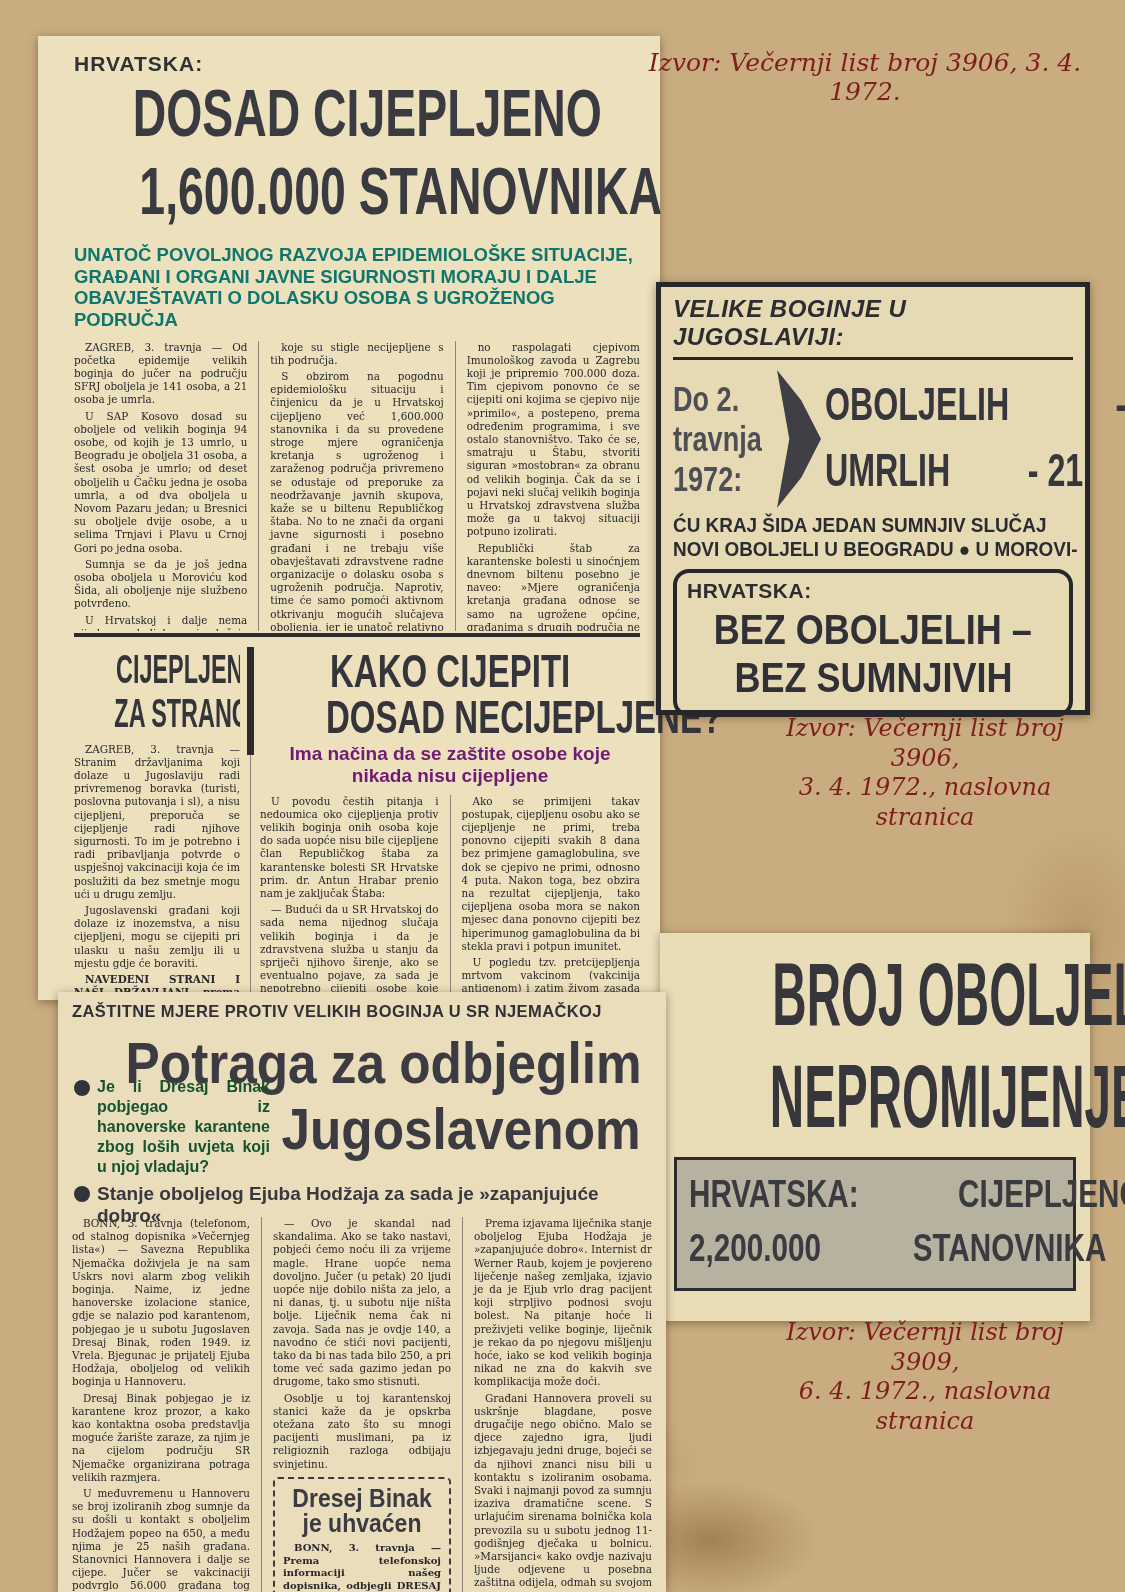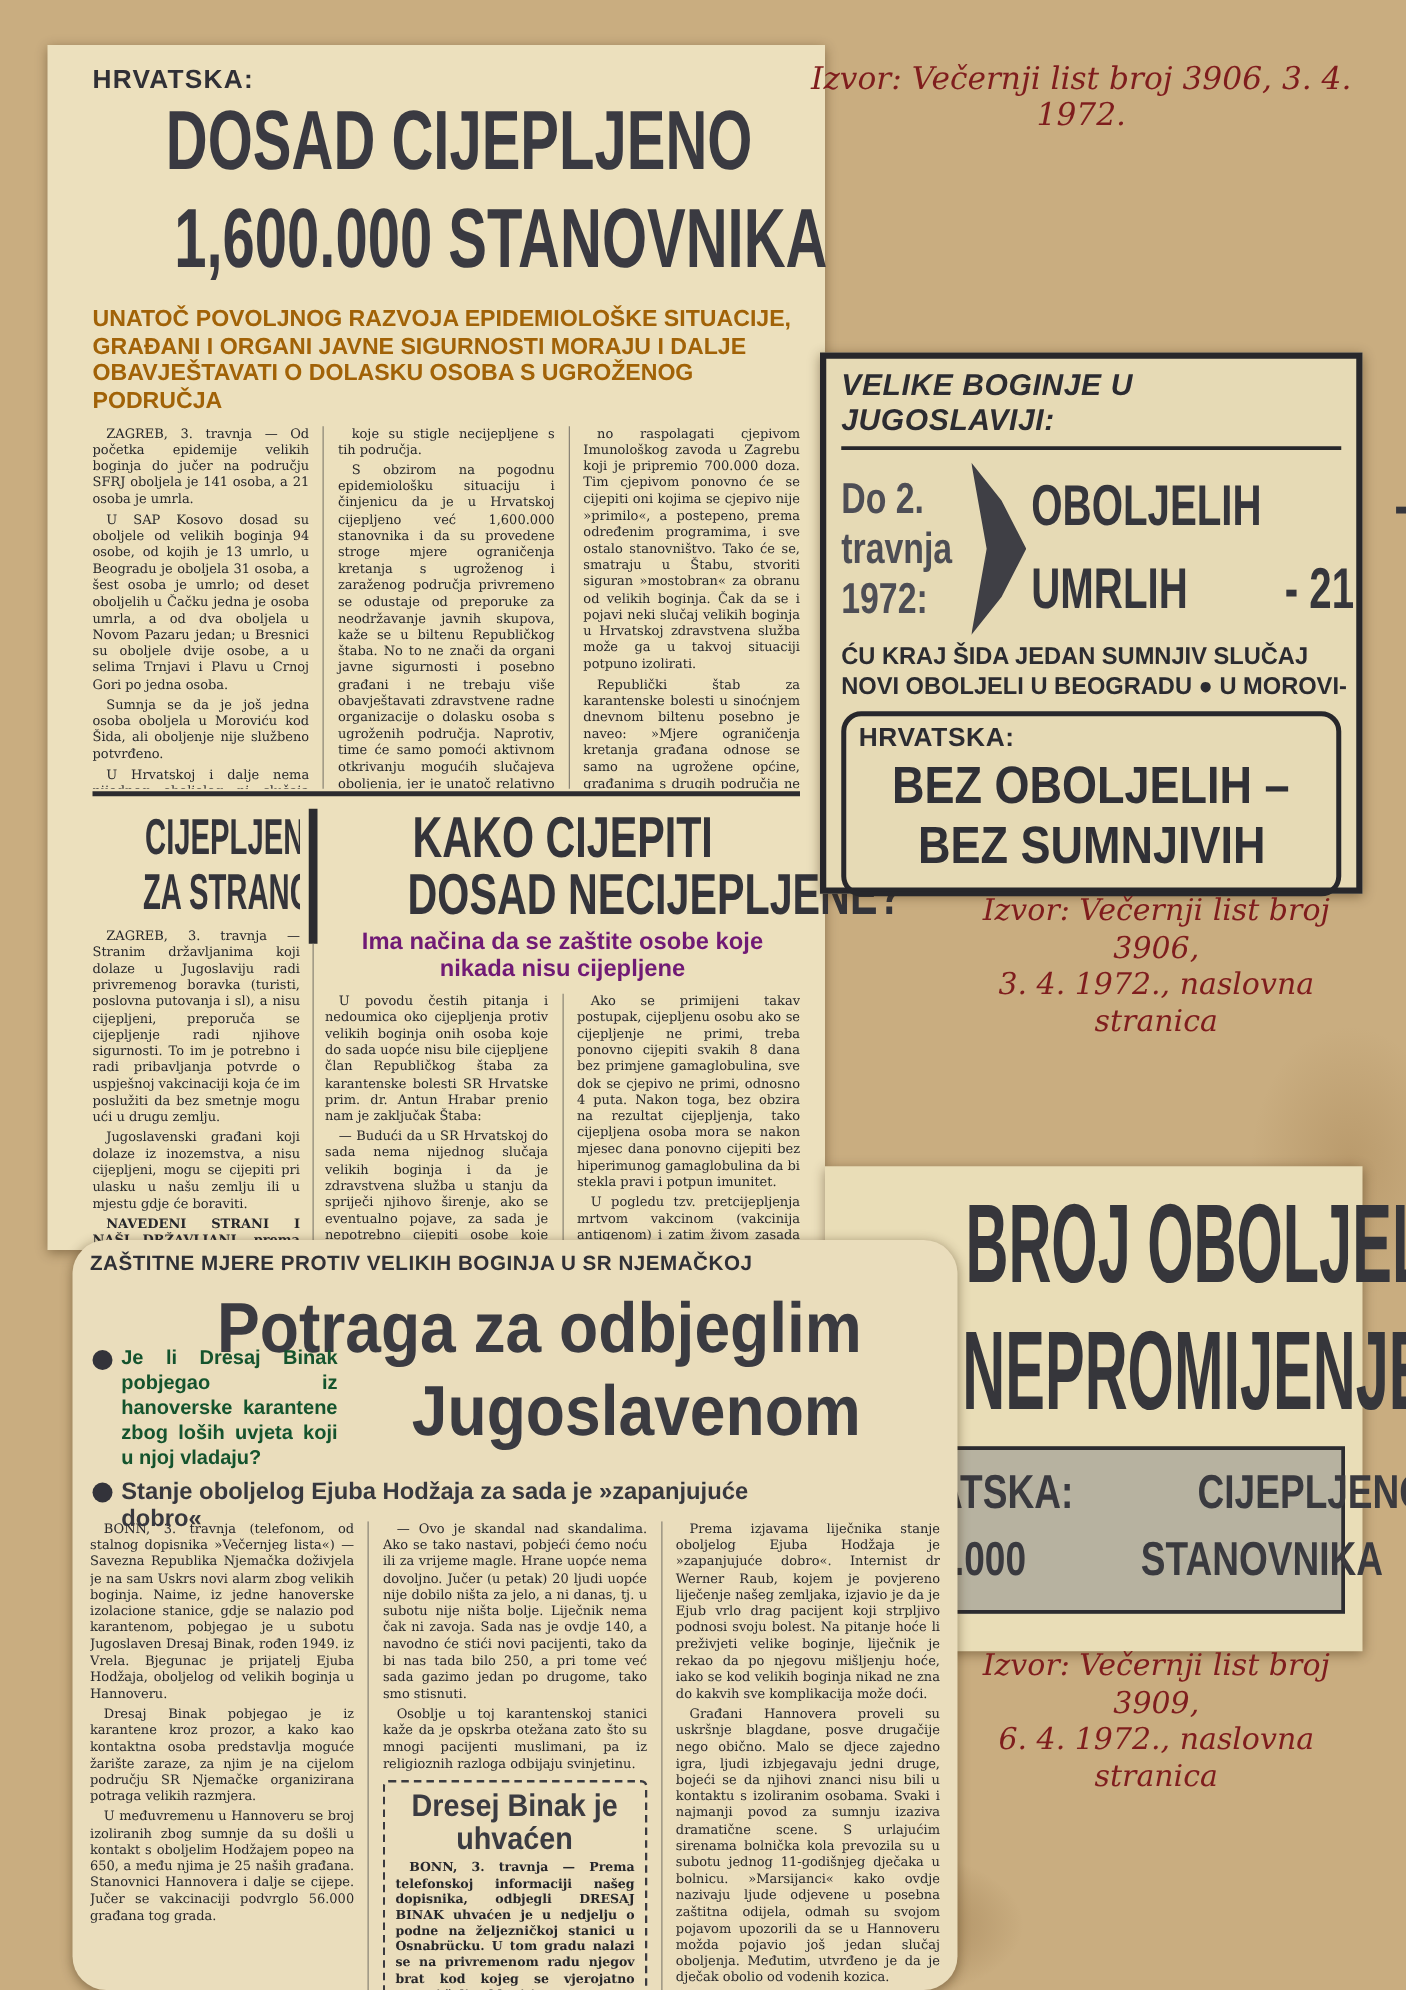--- a/index.html
+++ b/index.html
@@ -14,40 +14,40 @@
       linear-gradient(90deg, #b49涉66 0%, #c7ab7d 4%, #cdb285 50%, #c3a678 100%),
       #c9ad80;
     background-color:#c9ad80;}
   .stain{position:absolute;border-radius:50%;pointer-events:none;}
   .clip{position:absolute;box-shadow:0 2px 9px rgba(55,35,8,.45);box-sizing:border-box;}
   
   #clipA{left:38px;top:36px;width:622px;height:964px;background:#ece0bd;padding:16px 20px 0 36px;}
   .kicker1{font-size:21px;font-weight:bold;color:#303036;letter-spacing:1px;}
   .bighead-line{height:78px;text-align:center;overflow:visible;}
   .bighead-line>span{display:inline-block;white-space:nowrap;font-weight:bold;font-size:58px;line-height:66px;color:#3a3a41;transform:scale(.8,1.16);transform-origin:50% 10%;}
-  .deck{margin-top:12px;font-size:18.5px;line-height:1.17;font-weight:bold;color:#a16207;}
+  .deck{margin-top:12px;font-size:18.5px;line-height:1.17;font-weight:bold;color:#0f766e;}
   .cols{display:flex;}
   .ncol{flex:1 1 0;min-width:0;overflow:hidden;}
   .ncol + .ncol{border-left:1px solid #8b8577;padding-left:11px;margin-left:11px;}
   .bt p{margin:0 0 3px;text-indent:11px;font-family:"DejaVu Serif",serif;font-size:10.4px;line-height:1.27;text-align:justify;color:#27272b;}
   #a1cols{margin-top:10px;height:290px;border-bottom:4px solid #2c2c30;padding-bottom:2px;}
   #sec2{display:flex;margin-top:10px;height:362px;}
   #sec2-left{width:166px;flex:0 0 166px;overflow:hidden;}
   .h2-line{height:44px;overflow:visible;text-align:center;}
   .h2-line>span{display:inline-block;white-space:nowrap;font-weight:bold;font-size:36px;line-height:42px;color:#34343a;transform:scale(.65,1.12);transform-origin:50% 15%;}
   #sec2-div{width:16px;flex:0 0 16px;display:flex;flex-direction:column;align-items:center;margin:0 2px;}
   #sec2-div .thick{width:7px;height:108px;background:#2c2c30;}
   #sec2-div .thin{width:1px;flex:1;background:#8b8577;}
   #sec2-right{flex:1;min-width:0;}
   .h3-line{height:46px;text-align:center;overflow:visible;}
   .h3-line>span{display:inline-block;white-space:nowrap;font-weight:bold;font-size:44px;line-height:46px;color:#34343a;transform:scale(.75,1.05);transform-origin:50% 15%;}
   .subhead3{margin-top:4px;text-align:center;font-weight:bold;font-size:19px;color:#701a75;}
   #a3cols{margin-top:8px;height:252px;border-bottom:3px solid #2c2c30;}
   
-  #clipB{left:58px;top:992px;width:708px;height:600px;background:#eaddbc;padding:10px 14px 0;border-radius:27px;}
+  #clipB{left:58px;top:992px;width:608px;height:600px;background:#eaddbc;padding:10px 14px 0;}
   .kicker4{font-size:16.5px;font-weight:bold;color:#303036;letter-spacing:.4px;}
   #b-head{position:relative;height:196px;}
   .h4-line{position:absolute;text-align:center;overflow:visible;}
   .h4-line>span{display:inline-block;white-space:nowrap;font-weight:bold;font-size:54px;line-height:58px;color:#3b3b41;transform:scale(.95,1.05);transform-origin:50% 15%;}
   #h4a{left:40px;right:0;top:12px;}
   #h4b{left:200px;right:6px;top:78px;}
   .bullet{position:absolute;display:flex;gap:7px;align-items:flex-start;}
   .dot{width:16px;height:16px;border-radius:50%;background:#33333a;flex:0 0 16px;margin-top:3px;}
   #bullet1{left:2px;top:56px;width:196px;}
   #bullet1 .btxt{font-weight:bold;font-size:16px;line-height:1.25;color:#14532d;text-align:justify;}

